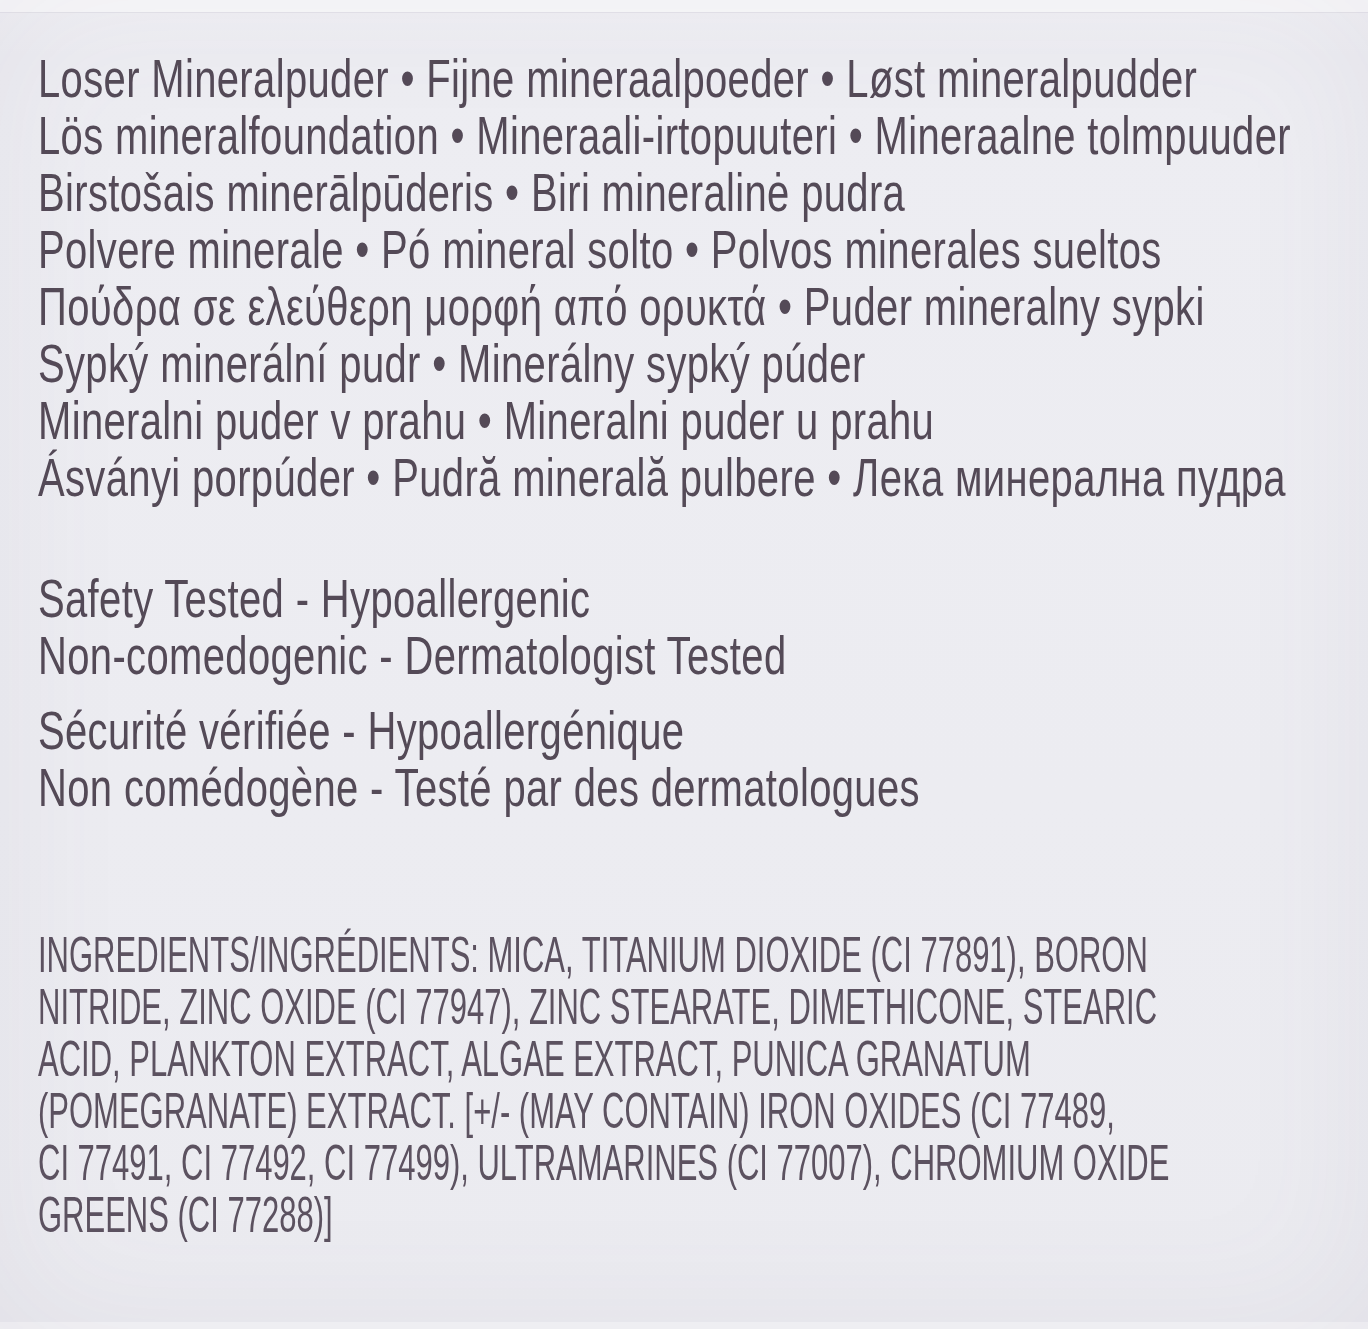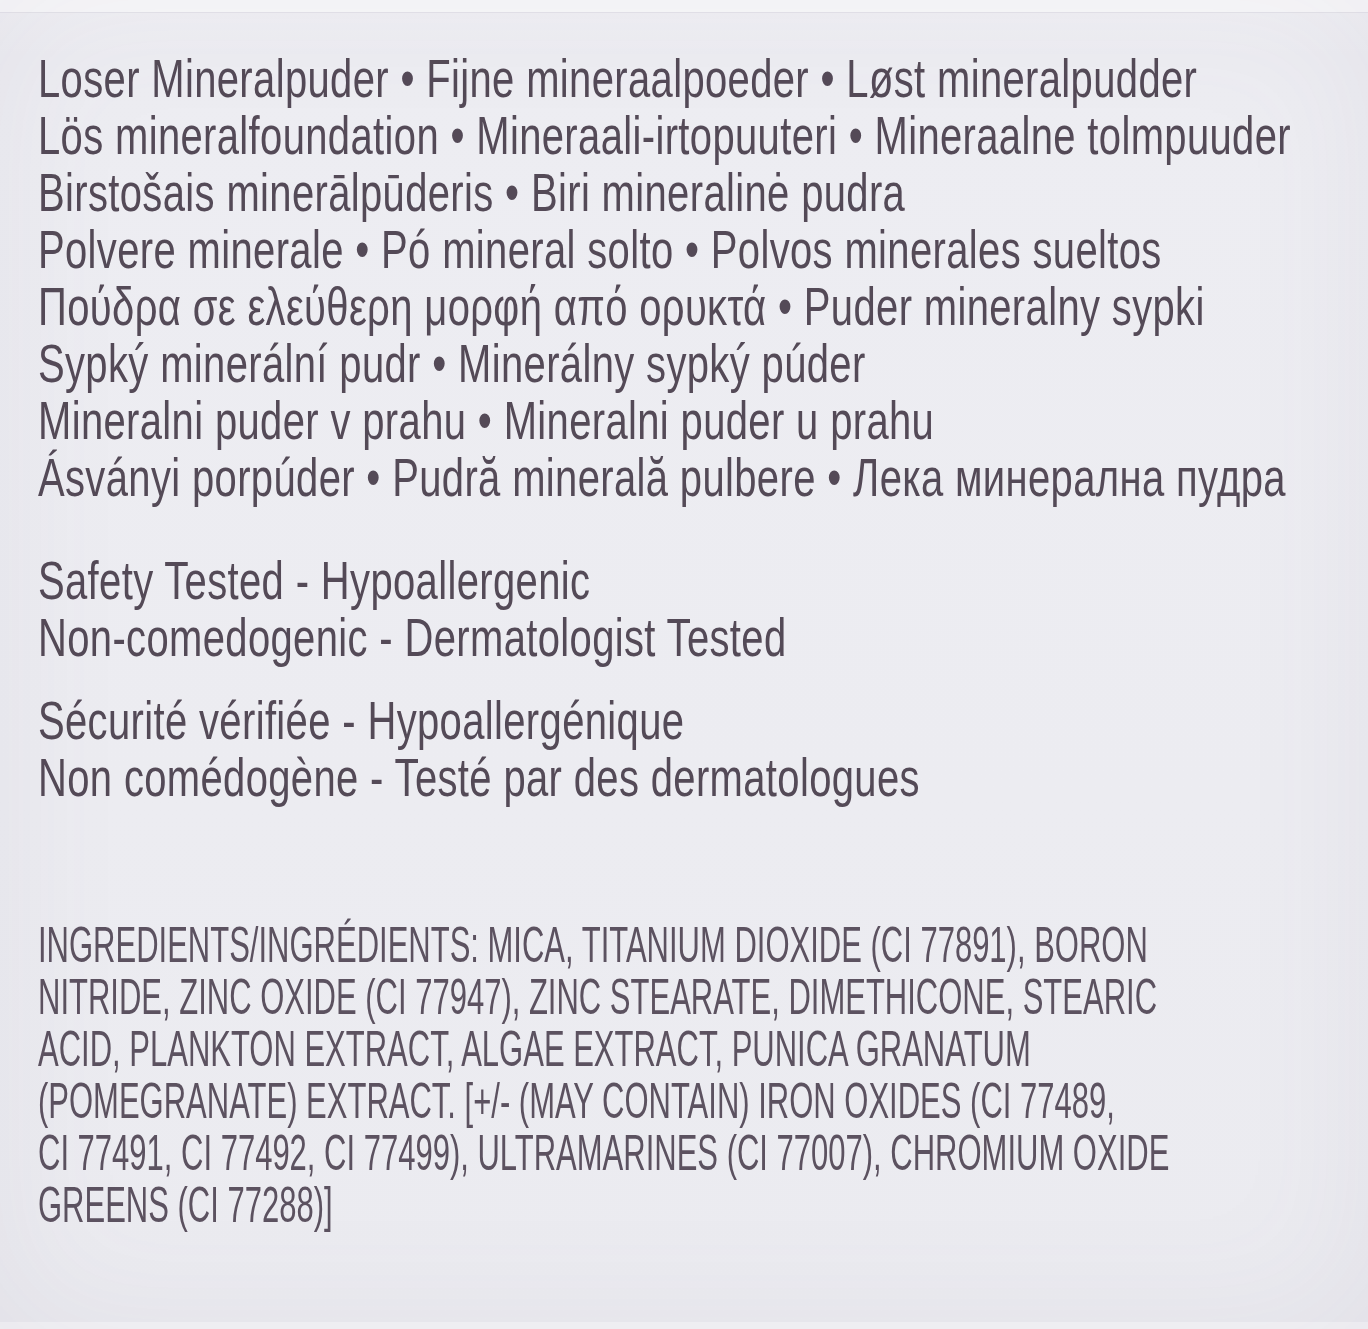--- a/index.html
+++ b/index.html
@@ -58,22 +58,22 @@
 
   
   .lang-line,
   .claim-line {
     font-size: 54px;
     line-height: 57px;
     letter-spacing: 0.5px;
     transform: scaleX(0.74);
   }
 
-  .claims-en { margin-top: 46px; }
-  .claims-fr { margin-top: 26px; }
+  .claims-en { margin-top: 64px; }
+  .claims-fr { margin-top: 18px; }
 
   
   .ingredients { margin-top: 113px; }
   .ing-line {
     font-size: 50px;
     line-height: 52px;
     letter-spacing: 0px;
     color: #5c5260;
     transform: scaleX(0.62);
   }

